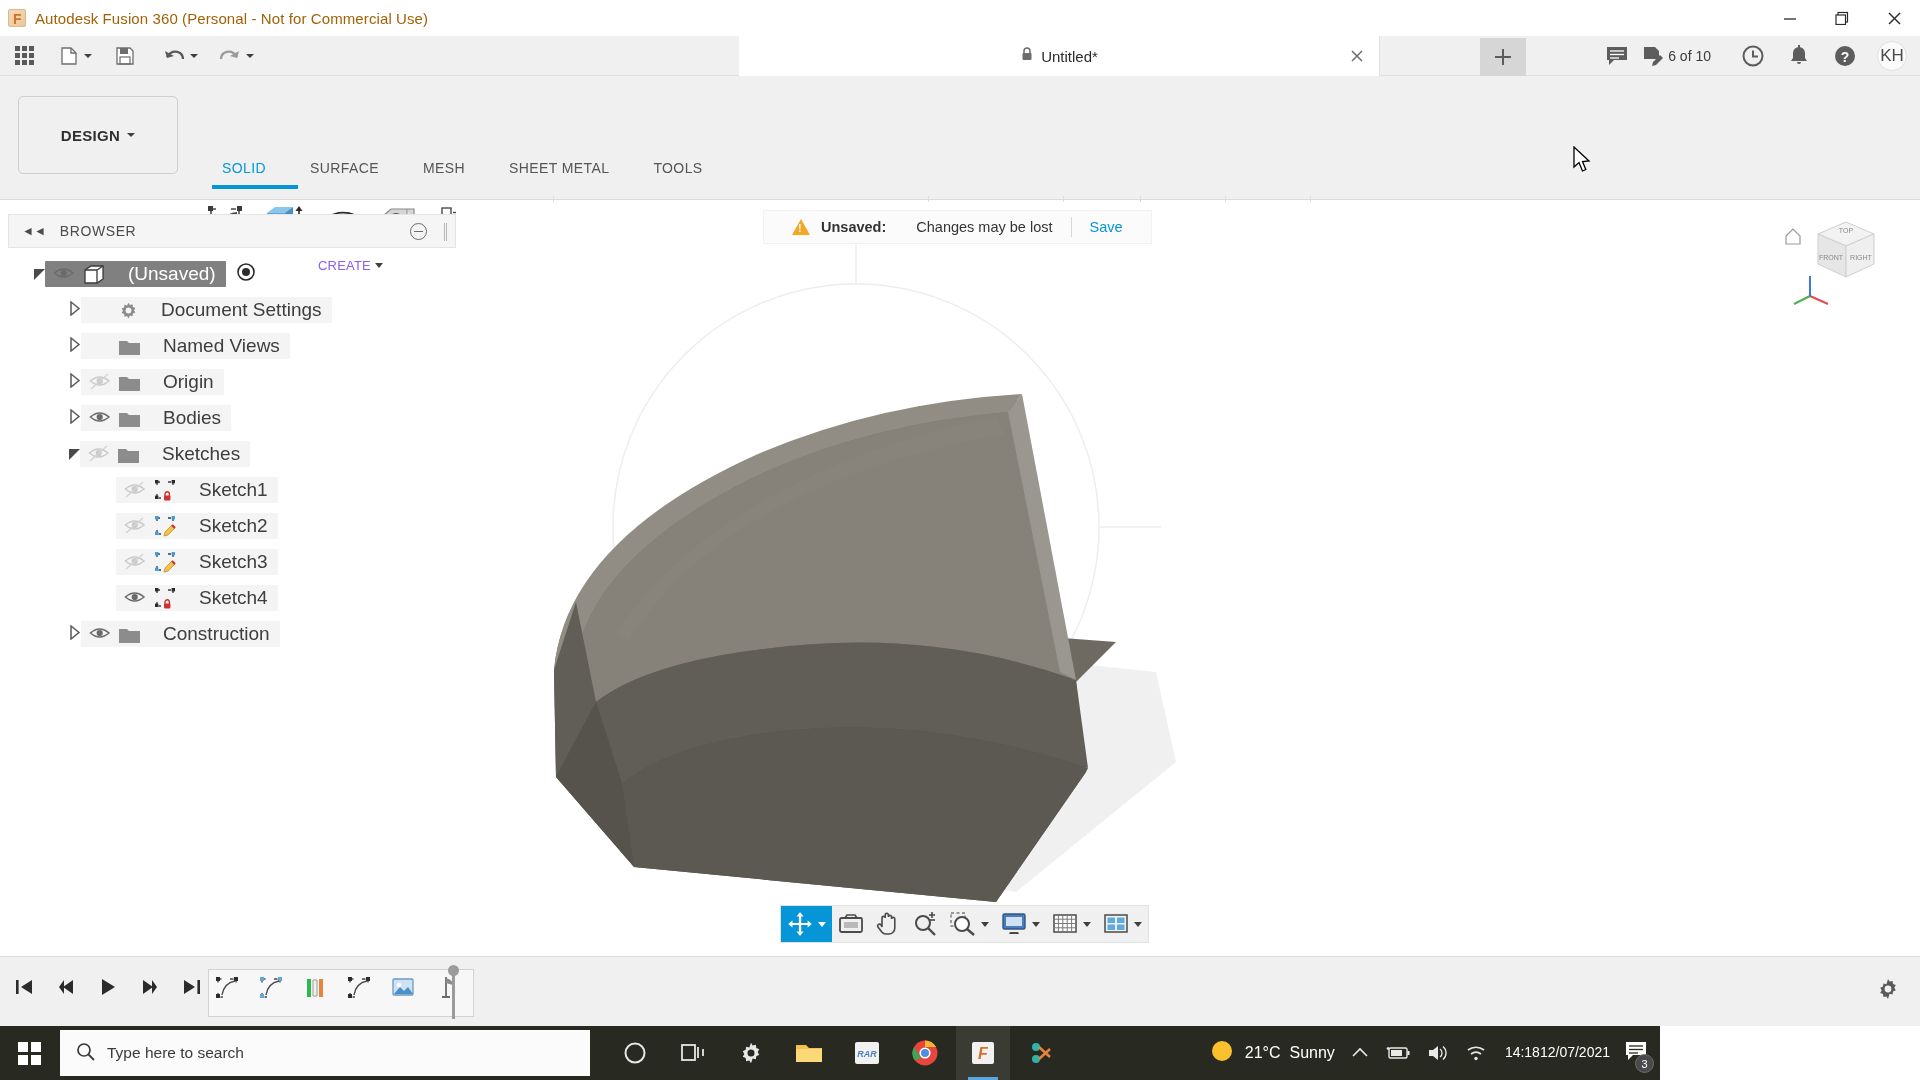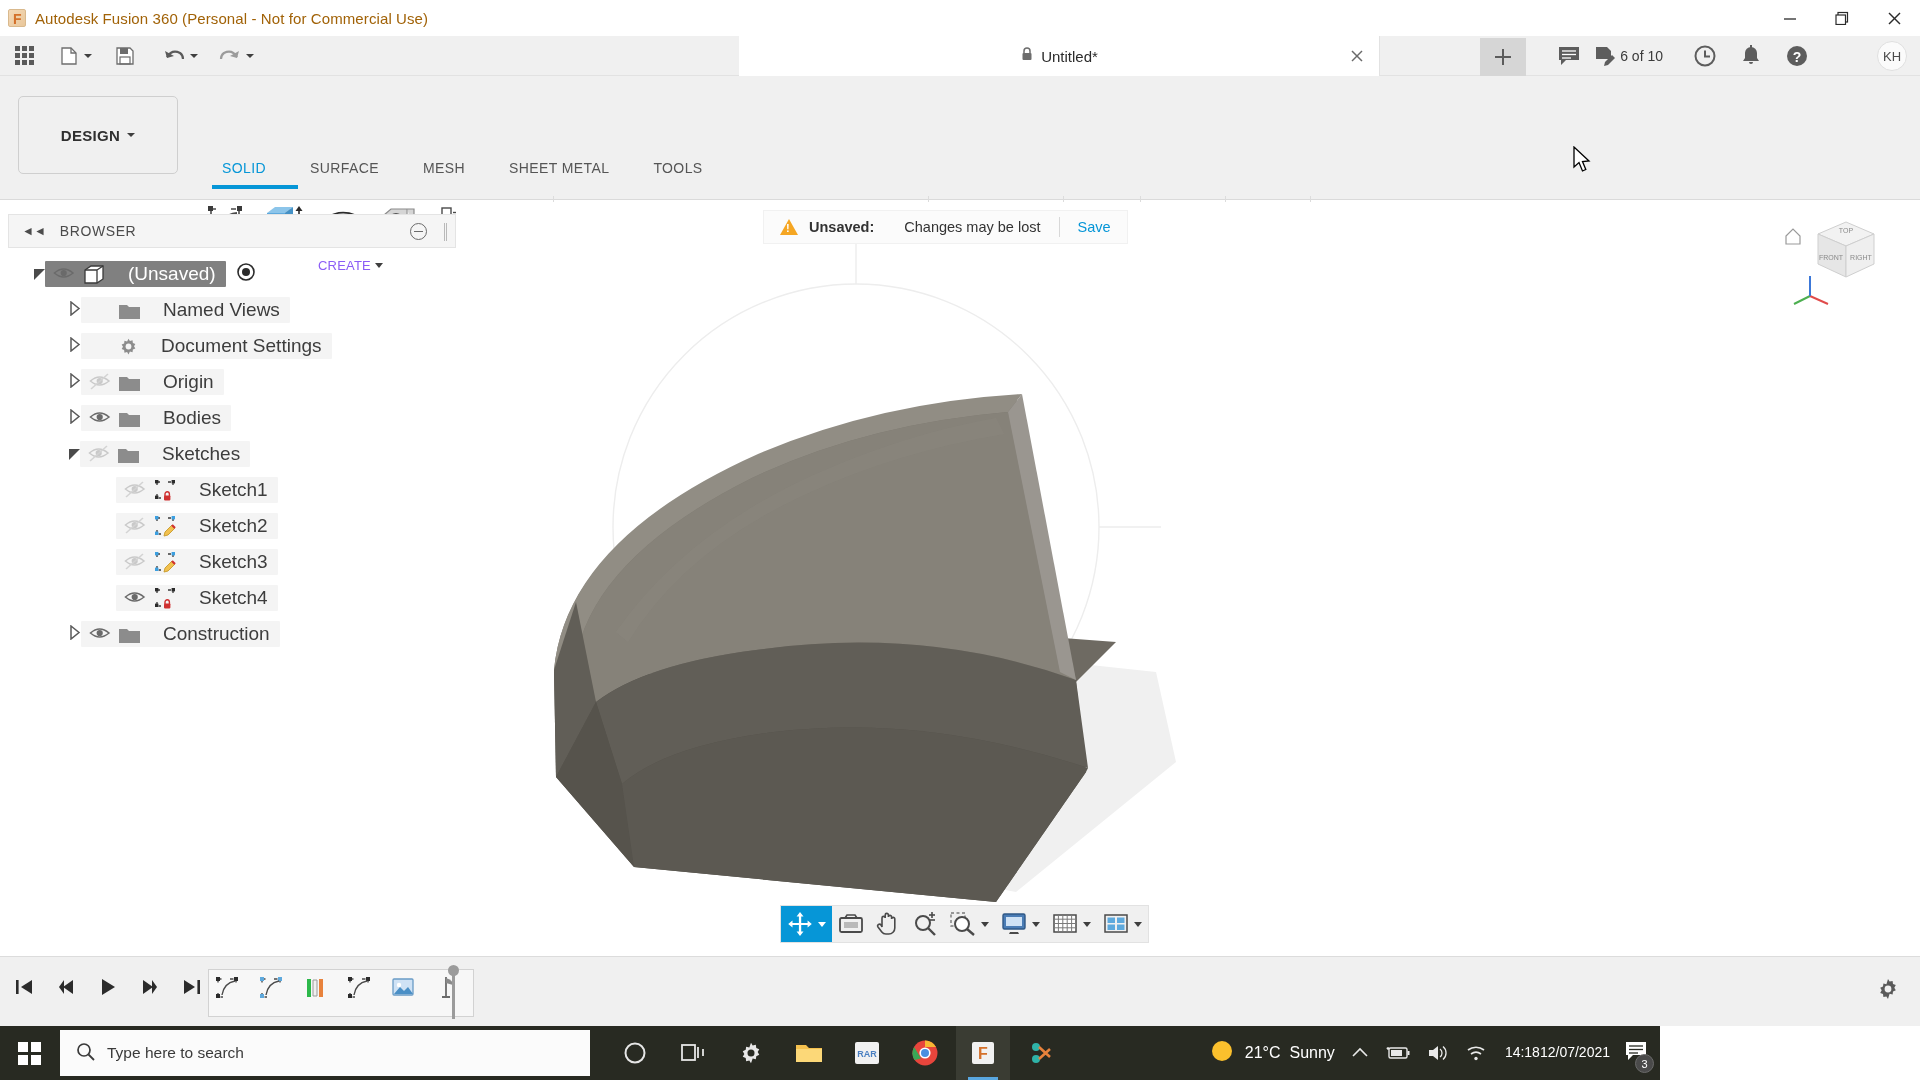--- a/index.html
+++ b/index.html
@@ -59,21 +59,21 @@
     display:flex;align-items:center;justify-content:center; cursor:pointer;
   }
   .hdr-icons {
     position:absolute; right:8px; top:36px; height:40px; display:flex; align-items:center; gap:2px;
   }
   .hdr-btn { height:36px; min-width:34px; display:flex;align-items:center;justify-content:center;
              padding:0 5px; cursor:pointer;text-align:center; }
   .joblabel { font-size:14px; color:#3b3b3b; margin-left:3px; }
   .avatar {
     width:30px;height:30px;border-radius:50%;background:#fbfbfb;border:1px solid #e0e0e0;
-    display:flex;align-items:center;justify-content:center;font-size:13px;color:#4b4b4b;margin-left:48px;
+    display:flex;align-items:center;justify-content:center;font-size:17px;color:#4b4b4b;
   }
 
   
   .ribbon {
     position:absolute; top:76px; left:0; width:1920px; height:124px;
     background:#f0f0f0; border-bottom:1px solid #dadada;
   }
   .design-box {
     position:absolute; left:18px; top:20px; width:160px; height:78px;
     border:1px solid #cfcfcf; border-radius:5px; background:#f0f0f0;
@@ -142,21 +142,21 @@
   .comments .cgrip { position:absolute; right:8px; top:8px; width:3px; height:18px;
                      border-left:1px solid #b9b9b9; border-right:1px solid #b9b9b9;}
 
   
   .canvas { position:absolute; left:456px; top:202px; width:1464px; height:744px;
             background:#ffffff; overflow:hidden; }
 
   
   .unsaved {
     position:absolute; left:763px; top:210px; height:34px;
-    display:flex; align-items:center; background:#fbfbfb; padding:0 16px;
+    display:flex; align-items:center; background:#fbfbfb; padding:0 28px;
     border:1px solid #f1f1f1;
   }
   .warn-tri { width:0;height:0;border-left:9px solid transparent;border-right:9px solid transparent;
               border-bottom:16px solid #f5a623; position:relative; margin-right:11px;}
   .warn-tri:after{content:"!";position:absolute;left:-3px;top:3px;font-size:11px;font-weight:bold;color:#fff;}
   .u-label { font-size:14.5px; font-weight:bold; color:#333; margin-right:30px;}
   .u-msg { font-size:14.5px; color:#333; margin-right:18px;}
   .u-div { width:1px; height:20px; background:#d8d8d8; margin-right:18px;}
   .u-save { font-size:14.5px; color:#0696d7; cursor:pointer;}
 
@@ -197,21 +197,21 @@
     background:#282a22; display:flex; align-items:center;
   }
   .startbtn { width:58px;height:54px; display:flex;align-items:center;justify-content:center; cursor:pointer;}
   .win-logo { display:grid; grid-template-columns:repeat(2,10px); grid-template-rows:repeat(2,10px); gap:3px;}
   .win-logo i { background:#ffffff; display:block;}
   .searchbox {
     width:530px; height:46px; background:#fbfbfb; display:flex; align-items:center;
     margin-left:2px; cursor:text;
   }
   .searchbox .sph { font-size:15.5px; color:#3a3a3a; margin-left:12px;}
-  .tb-apps { display:flex; align-items:center; margin-left:18px; gap:4px;}
+  .tb-apps { display:flex; align-items:center; margin-left:18px; gap:4px;font-style:italic;}
   .tb-app { width:54px;height:54px;display:flex;align-items:center;justify-content:center;cursor:pointer;position:relative;}
   .tb-app.act { background:#3a3c33; }
   .tb-app.act:after{content:"";position:absolute;bottom:0;left:12px;width:30px;height:3px;background:#59a7e0;}
   .tray { position:absolute; right:0; top:0; height:54px; display:flex; align-items:center; gap:0;}
   .tray-item { display:flex;align-items:center; padding:0 8px; height:54px; cursor:pointer; color:#fff;}
   .wx { font-size:16px; color:#ffffff; }
   .clock { text-align:center; line-height:1.25; color:#fff; font-size:14px; padding:0 10px;}
   .notif { position:relative; margin-right:12px; margin-left:4px; cursor:pointer;}
   .notif .badge {
     position:absolute; right:-6px; bottom:-7px; width:19px;height:19px;border-radius:50%;
@@ -619,46 +619,46 @@
         <span style="width:61px;display:inline-block"></span>
         <span><svg width="12" height="15" viewBox="0 0 12 15">
             <path d="M2 1 L10 7.5 L2 14z" fill="none" stroke="#5a5a5a" stroke-width="1.5"></path>
           </svg></span>
         <span class="tw">
           <span style="margin-left:8px;display:inline-flex;align-items:center">
             <span style="width:22px;display:inline-block"></span>
           </span>
           <span style="margin-left:7px;display:inline-flex;align-items:center">
             <span style="display:inline-flex">
-              <svg width="23" height="19" viewBox="0 0 23 19">
-                <path d="M1 4 h8 l2 2 h11 v12 h-21z" fill="#8c8c8c"></path>
+              <svg width="21" height="21" viewBox="0 0 24 24">
+                <path d="M12 3 l1.6 2.6 l3 -.7 l.4 3 l2.8 1.2 l-1.5 2.6 l1.5 2.6 l-2.8 1.2 l-.4 3 l-3 -.7 L12 21 l-1.6 -2.6 l-3 .7 l-.4 -3 l-2.8 -1.2 l1.5 -2.6 l-1.5 -2.6 l2.8 -1.2 l.4 -3 l3 .7z" fill="#8c8c8c"></path>
+                <circle cx="12" cy="12" r="3.3" fill="#f4f4f4"></circle>
               </svg>
             </span>
           </span>
-          <span class="tlabel">Named Views</span>
+          <span class="tlabel">Document Settings</span>
         </span>
       </div>
       <div class="trow">
         <span style="width:61px;display:inline-block"></span>
         <span><svg width="12" height="15" viewBox="0 0 12 15">
             <path d="M2 1 L10 7.5 L2 14z" fill="none" stroke="#5a5a5a" stroke-width="1.5"></path>
           </svg></span>
         <span class="tw">
           <span style="margin-left:8px;display:inline-flex;align-items:center">
             <span style="width:22px;display:inline-block"></span>
           </span>
           <span style="margin-left:7px;display:inline-flex;align-items:center">
             <span style="display:inline-flex">
-              <svg width="21" height="21" viewBox="0 0 24 24">
-                <path d="M12 3 l1.6 2.6 l3 -.7 l.4 3 l2.8 1.2 l-1.5 2.6 l1.5 2.6 l-2.8 1.2 l-.4 3 l-3 -.7 L12 21 l-1.6 -2.6 l-3 .7 l-.4 -3 l-2.8 -1.2 l1.5 -2.6 l-1.5 -2.6 l2.8 -1.2 l.4 -3 l3 .7z" fill="#8c8c8c"></path>
-                <circle cx="12" cy="12" r="3.3" fill="#f4f4f4"></circle>
+              <svg width="23" height="19" viewBox="0 0 23 19">
+                <path d="M1 4 h8 l2 2 h11 v12 h-21z" fill="#8c8c8c"></path>
               </svg>
             </span>
           </span>
-          <span class="tlabel">Document Settings</span>
+          <span class="tlabel">Named Views</span>
         </span>
       </div>
       <div class="trow">
         <span style="width:61px;display:inline-block"></span>
         <span><svg width="12" height="15" viewBox="0 0 12 15">
             <path d="M2 1 L10 7.5 L2 14z" fill="none" stroke="#5a5a5a" stroke-width="1.5"></path>
           </svg></span>
         <span class="tw">
           <span style="margin-left:8px;display:inline-flex;align-items:center">
             <span class="eye"><svg width="22" height="20" viewBox="0 0 22 20" style="opacity:0.3">

